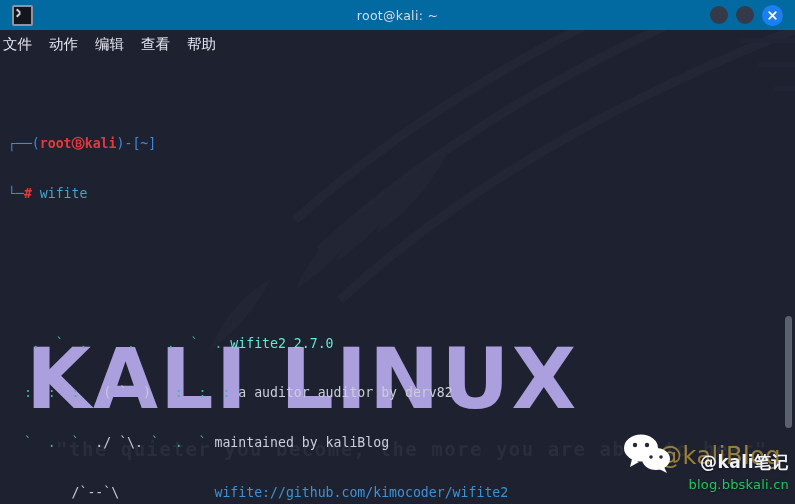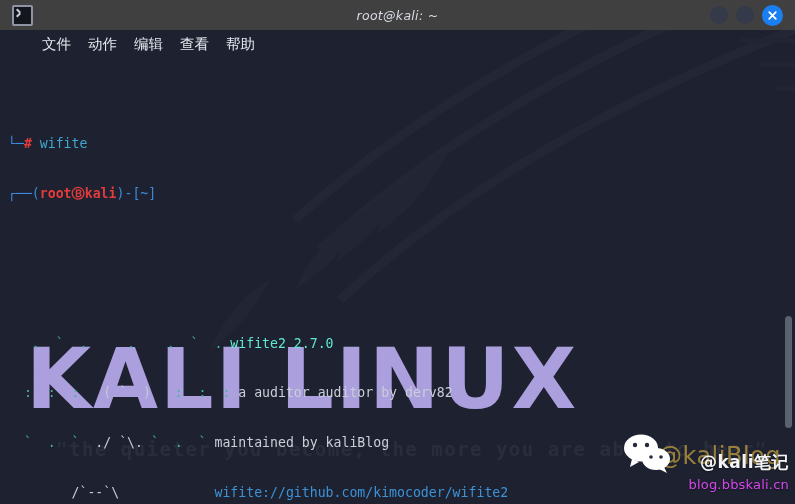--- a/index.html
+++ b/index.html
@@ -25,22 +25,22 @@
     pointer-events:none;
   }
   .wm-quote{
     position:absolute;left:56px;top:438px;
     font-family:"DejaVu Sans Mono","Liberation Mono",monospace;
     font-weight:bold;font-size:19px;letter-spacing:1.5px;
     color:#2a2e3c;white-space:nowrap;pointer-events:none;
   }
   
   .titlebar{
-    position:relative;height:30px;background:#404040;
-    display:flex;align-items:center;z-index:5;font-style:italic;
+    position:relative;height:30px;background:#0369a1;
+    display:flex;align-items:center;z-index:5;
   }
   .win-icon{
     width:17px;height:17px;margin-left:12px;border:2px solid #8e94a3;border-radius:2px;
     background:#14161e;position:relative;flex:none;
   }
   .win-icon:before{
     content:"";position:absolute;left:2px;top:3px;width:5px;height:2px;background:#c9ced9;
     transform:rotate(45deg);
   }
   .win-icon:after{
@@ -55,23 +55,23 @@
   .win-btns{margin-left:auto;display:flex;align-items:center;gap:8px;margin-right:12px;z-index:6;}
   .btn-circ{width:18px;height:18px;border-radius:50%;background:#343a49;}
   .btn-close{
     width:21px;height:21px;border-radius:50%;background:#1a7ff0;
     display:flex;align-items:center;justify-content:center;
   }
   .btn-close svg{width:11px;height:11px;display:block;}
   
   .menubar{
     position:relative;height:28px;display:flex;align-items:center;
-    padding-left:18px;gap:17px;z-index:5;
-    font-family:"DejaVu Sans","Liberation Sans",sans-serif;
-    font-size:14.5px;color:#e4e7ee;margin-left:24px;
+    padding-left:3px;gap:17px;z-index:5;
+    font-family:"DejaVu Sans","Liberation Sans",sans-serif;
+    font-size:14.5px;color:#e4e7ee;
   }
   .menubar span{cursor:default;}
   
   .term{
     position:relative;z-index:4;padding:12px 0 0 8px;
     font-size:13.2px;line-height:16.6px;
     color:#e6e9ef;white-space:pre;
   }
   .row{white-space:pre;}
   
@@ -93,21 +93,21 @@
   .wm-brand{
     position:absolute;right:6px;bottom:30px;z-index:8;
     font-family:"DejaVu Sans","Liberation Sans",sans-serif;
     color:#f2f3f6;font-size:17px;font-weight:bold;letter-spacing:.5px;
     text-shadow:0 1px 2px rgba(0,0,0,.45);
     margin-top:8px;
   }
   .wm-url{
     position:absolute;right:6px;bottom:12px;z-index:8;
     font-family:"DejaVu Sans","Liberation Sans",sans-serif;
-    color:#d946ef;font-size:13px;letter-spacing:.2px;
+    color:#22c55e;font-size:13px;letter-spacing:.2px;
     text-shadow:0 1px 2px rgba(0,0,0,.45);
   }
   .wm-ghost{
     position:absolute;right:14px;bottom:34px;z-index:7;
     font-family:"DejaVu Sans","Liberation Sans",sans-serif;
     color:#c8a23c;opacity:.72;font-size:24px;letter-spacing:.5px;
     white-space:nowrap;pointer-events:none;
   }
 </style>
 </head>
@@ -162,22 +162,22 @@
     <span>文件</span>
     <span>动作</span>
     <span>编辑</span>
     <span>查看</span>
     <span>帮助</span>
   </div>
 
   <div class="term">
 
     
+    <div class="row"><span class="c-blue">┌──</span><span class="c-blue">(</span><span class="c-redb">root</span><span class="c-redb">Ⓑ</span><span class="c-redb">kali</span><span class="c-blue">)</span><span class="c-blue">-</span><span class="c-blue">[~]</span></div>
     <div class="row"><span class="c-blue">└─</span><span class="c-redb">#</span><span class="c-cyan"> <span>wifite</span></span></div>
-    <div class="row"><span class="c-blue">┌──</span><span class="c-blue">(</span><span class="c-redb">root</span><span class="c-redb">Ⓑ</span><span class="c-redb">kali</span><span class="c-blue">)</span><span class="c-blue">-</span><span class="c-blue">[~]</span></div>
 
     <div class="row">&nbsp;</div>
 
     
     <div class="row"><span class="artdot">   .  `  .     .    .  `  . </span><span class="c-teal">wifite2 2.7.0</span></div>
     <div class="row"><span class="artdot">  :  :  :   </span><span class="art">( `  )</span><span class="artdot">   :  :  : </span><span class="c-lgrey">a auditor auditor by derv82</span></div>
     <div class="row"><span class="artdot">  `  .  `  </span><span class="art">./ `\. </span><span class="artdot">`  .  ` </span><span class="c-lgrey">maintained by kaliBlog</span></div>
     <div class="row"><span class="art">        /`--`\            </span><span class="c-link">wifite://github.com/kimocoder/wifite2</span></div>
 
     

